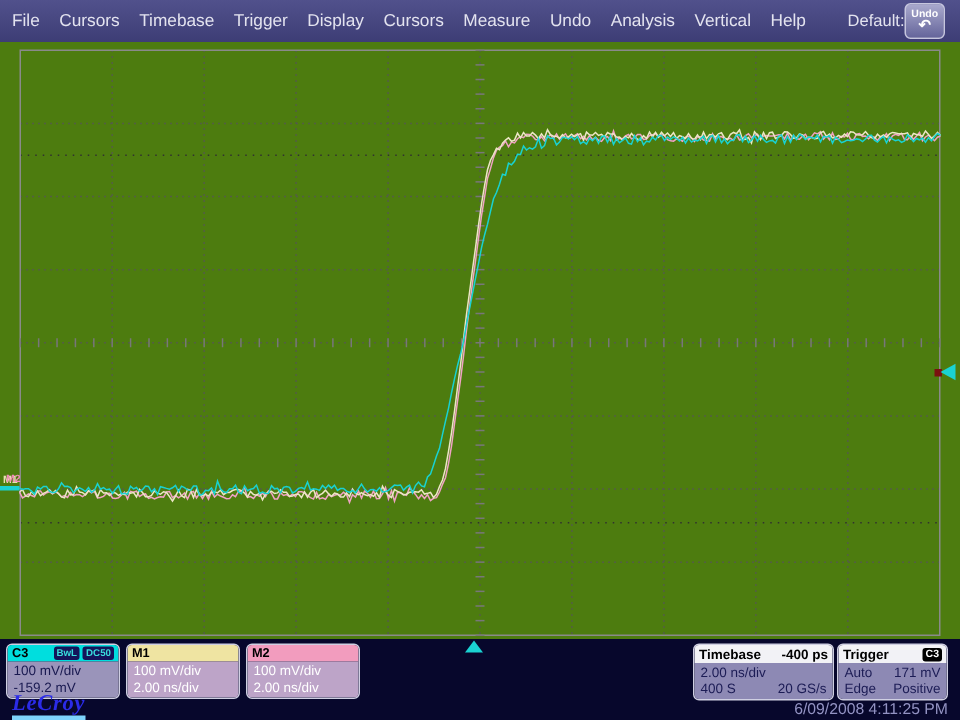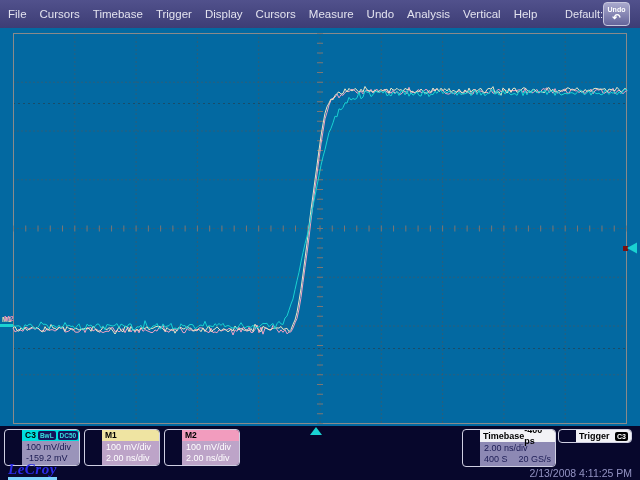--- a/index.html
+++ b/index.html
@@ -1,16 +1,16 @@
 <!DOCTYPE html>
 <html><head>
 <meta charset="utf-8">
 <style>
   html,body{margin:0;padding:0;background:#000;}
-  #app{position:relative;width:640px;height:480px;background:#0369a1;overflow:hidden;
+  #app{position:relative;width:640px;height:480px;background:#4d7c0f;overflow:hidden;
        font-family:"Liberation Sans",sans-serif;-webkit-font-smoothing:none;}
 
   
   #menubar{position:absolute;top:0;left:0;width:640px;height:28px;
     background:linear-gradient(#51518c,#3d3d75);display:flex;align-items:center;
     padding-left:8px;gap:13px;color:#e3e3ef;font-size:11.5px;box-sizing:border-box;}
   .mitem{cursor:default;white-space:nowrap;}
   #menuRight{position:absolute;right:10px;top:0;height:28px;display:flex;align-items:center;gap:0;}
   #defaultLbl{color:#e3e3ef;font-size:11px;}
   #undoBtn{width:27px;height:24px;border-radius:4px;border:1px solid #c6c6de;
@@ -18,21 +18,21 @@
     font:bold 7px "Liberation Sans",sans-serif;display:flex;flex-direction:column;
     align-items:center;justify-content:center;line-height:7px;padding:0;cursor:pointer;}
   #undoBtn .uarrow{font-size:10px;line-height:9px;}
 
   
   #wave{position:absolute;top:0;left:0;pointer-events:none;}
 
   
   #bottompanel{position:absolute;top:426px;left:0;width:640px;height:54px;background:#07072c;}
   .dbox{position:absolute;top:3px;width:76px;border-radius:4px;overflow:hidden;
-    border:1px solid #cfcfe2;box-sizing:border-box;padding-left:17px;}
+    border:1px solid #cfcfe2;box-sizing:border-box;}
   .hdr{height:11px;display:flex;align-items:center;justify-content:space-between;
     padding:0 3px;font-weight:bold;font-size:8.5px;color:#000;line-height:11px;}
   .bd{padding:1px 4px 2px;font-size:9px;line-height:10.5px;}
   .bd .rr{}
   .bd .r2{display:flex;justify-content:space-between;}
 
   #boxC3 .hdr{background:#00dede;}
   #boxC3 .bd{background:#9a94ba;color:#191950;}
   .bdgs{display:flex;}
   .bdg{background:#14145a;color:#38dcdc;border-radius:2px;padding:0 2px;margin-left:2px;
@@ -252,18 +252,28 @@
           <span>20 GS/s</span>
         </div>
       </div>
     </div>
 
     <div class="dbox" id="boxTR">
       <div class="hdr">
         <span>Trigger</span>
         <span class="c3badge">C3</span>
       </div>
+      <div class="bd">
+        <div class="r2">
+          <span>Auto</span>
+          <span>171 mV</span>
+        </div>
+        <div class="r2">
+          <span>Edge</span>
+          <span>Positive</span>
+        </div>
+      </div>
     </div>
 
     <div id="lecroy">LeCroy</div>
-    <div id="datetime">2/13/2008 4:11:25 PM</div>
+    <div id="datetime">6/09/2008 4:11:25 PM</div>
   </div>
 </div>
 
 </body></html>

